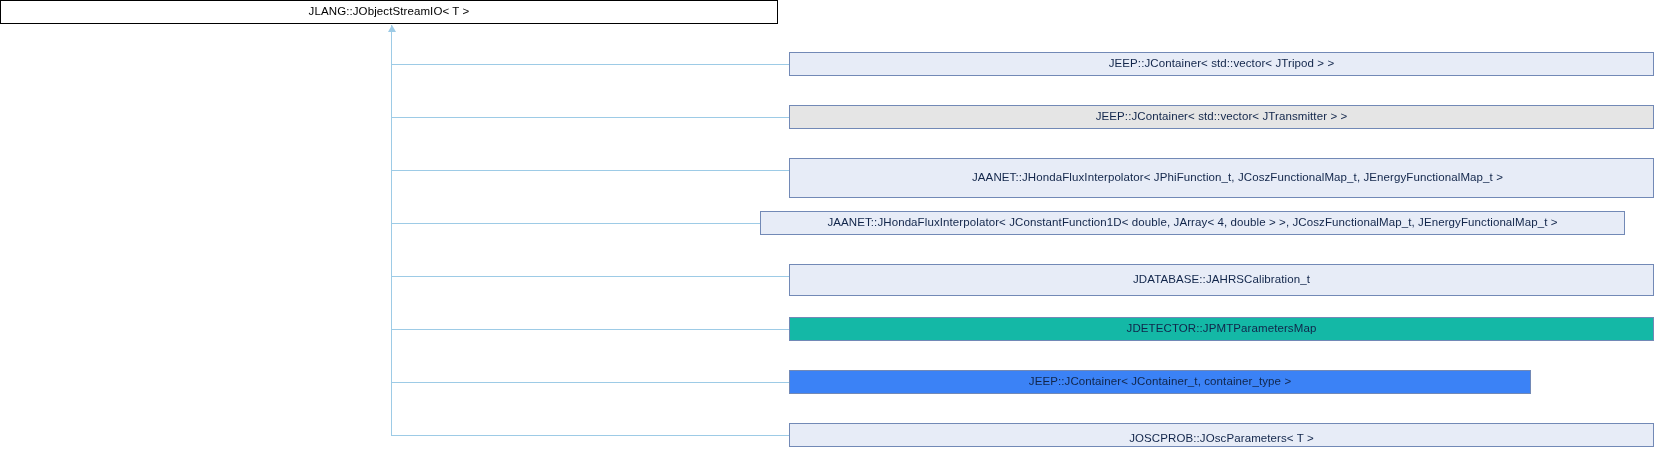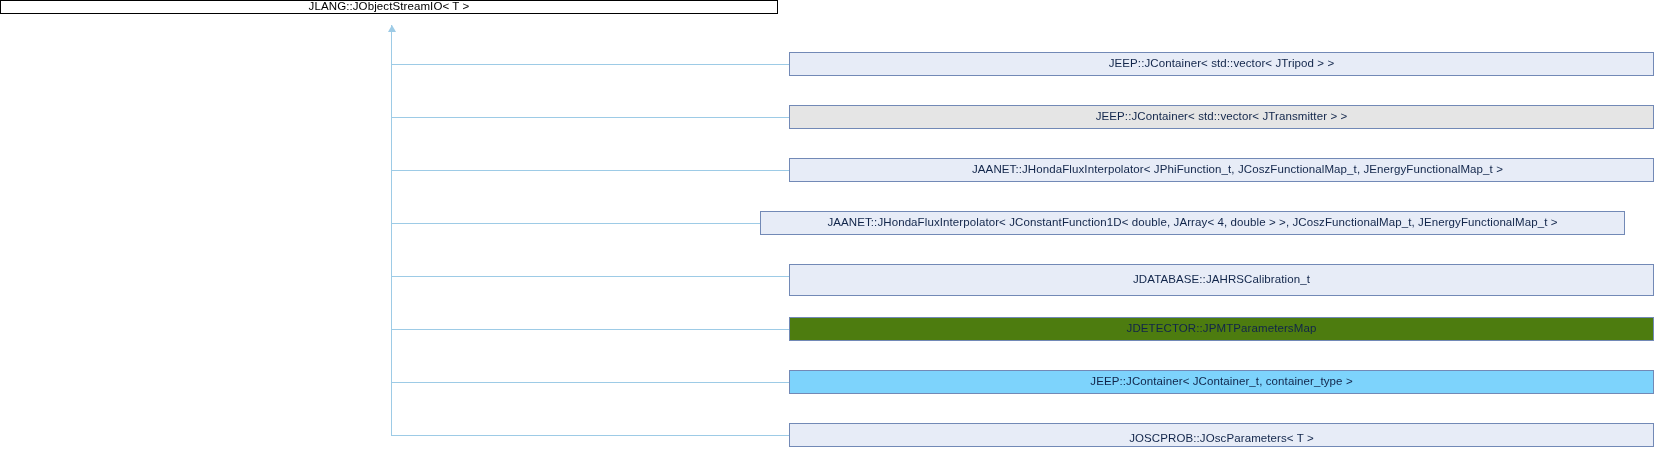--- a/index.html
+++ b/index.html
@@ -78,51 +78,51 @@
   }
 </style>
 </head>
 <body>
 
 <div id="diagram">
 
   <div class="arrowhead" id="arrowhead" style="left: 388px; top: 25px; border-bottom-color: rgb(157, 203, 230);"></div>
   <div class="trunk" id="trunk" style="left: 391px; top: 25px; height: 411px; background: rgb(157, 203, 230);"></div>
 
-  <div class="root-node" style="left: 0px; top: 0px; width: 778px; height: 14px; border-color: rgb(0, 0, 0); background: rgb(255, 255, 255);">
+  <div class="root-node" style="left: 0px; top: 0px; width: 778px; height: 24px; border-color: rgb(0, 0, 0); background: rgb(255, 255, 255);">
     <span class="node-label">JLANG::JObjectStreamIO&lt; T &gt;</span>
   </div>
 
   <div id="derived-layer">
       <div class="branch" style="left: 391px; top: 64px; width: 398px; background: rgb(157, 203, 230);"></div>
       <div class="derived-node" style="left: 789px; top: 52px; width: 865px; height: 24px; border-color: rgb(114, 137, 182); background: rgb(231, 236, 247);">
         <span class="node-label" style="color: rgb(17, 37, 74);">JEEP::JContainer&lt; std::vector&lt; JTripod &gt; &gt;</span>
       </div>
       <div class="branch" style="left: 391px; top: 117px; width: 398px; background: rgb(157, 203, 230);"></div>
       <div class="derived-node" style="left: 789px; top: 105px; width: 865px; height: 24px; border-color: rgb(114, 137, 182); background: #e5e5e5;">
         <span class="node-label" style="color: rgb(17, 37, 74);">JEEP::JContainer&lt; std::vector&lt; JTransmitter &gt; &gt;</span>
       </div>
       <div class="branch" style="left: 391px; top: 170px; width: 398px; background: rgb(157, 203, 230);"></div>
-      <div class="derived-node" style="left: 789px; top: 158px; width: 865px; height: 24px; border-color: rgb(114, 137, 182); background: rgb(231, 236, 247); padding-left: 32px;">
+      <div class="derived-node" style="left: 789px; top: 158px; width: 865px; height: 40px; border-color: rgb(114, 137, 182); background: rgb(231, 236, 247); padding-left: 32px;">
         <span class="node-label" style="color: rgb(17, 37, 74);">JAANET::JHondaFluxInterpolator&lt; JPhiFunction_t, JCoszFunctionalMap_t, JEnergyFunctionalMap_t &gt;</span>
       </div>
       <div class="branch" style="left: 391px; top: 223px; width: 398px; background: rgb(157, 203, 230);"></div>
       <div class="derived-node" style="left: 760px; top: 211px; width: 865px; height: 24px; border-color: rgb(114, 137, 182); background: rgb(231, 236, 247);">
         <span class="node-label" style="color: rgb(17, 37, 74);">JAANET::JHondaFluxInterpolator&lt; JConstantFunction1D&lt; double, JArray&lt; 4, double &gt; &gt;, JCoszFunctionalMap_t, JEnergyFunctionalMap_t &gt;</span>
       </div>
       <div class="branch" style="left: 391px; top: 276px; width: 398px; background: rgb(157, 203, 230);"></div>
       <div class="derived-node" style="left: 789px; top: 264px; width: 865px; height: 32px; border-color: rgb(114, 137, 182); background: rgb(231, 236, 247);">
         <span class="node-label" style="color: rgb(17, 37, 74);">JDATABASE::JAHRSCalibration_t</span>
       </div>
       <div class="branch" style="left: 391px; top: 329px; width: 398px; background: rgb(157, 203, 230);"></div>
-      <div class="derived-node" style="left: 789px; top: 317px; width: 865px; height: 24px; border-color: rgb(114, 137, 182); background: #4d7c0f;">
+      <div class="derived-node" style="left: 789px; top: 317px; width: 865px; height: 24px; border-color: rgb(114, 137, 182); background: #14b8a6;">
         <span class="node-label" style="color: rgb(17, 37, 74);">JDETECTOR::JPMTParametersMap</span>
       </div>
       <div class="branch" style="left: 391px; top: 382px; width: 398px; background: rgb(157, 203, 230);"></div>
-      <div class="derived-node" style="left: 789px; top: 370px; width: 865px; height: 24px; border-color: rgb(114, 137, 182); background: #7dd3fc;">
+      <div class="derived-node" style="left: 789px; top: 370px; width: 742px; height: 24px; border-color: rgb(114, 137, 182); background: #3b82f6;">
         <span class="node-label" style="color: rgb(17, 37, 74);">JEEP::JContainer&lt; JContainer_t, container_type &gt;</span>
       </div>
       <div class="branch" style="left: 391px; top: 435px; width: 398px; background: rgb(157, 203, 230);"></div>
       <div class="derived-node" style="left: 789px; top: 423px; width: 865px; height: 24px; border-color: rgb(114, 137, 182); background: rgb(231, 236, 247);">
         <span class="node-label" style="color: rgb(17, 37, 74); margin-top: 7px;">JOSCPROB::JOscParameters&lt; T &gt;</span>
       </div>
     </div>
 
 </div>
 

